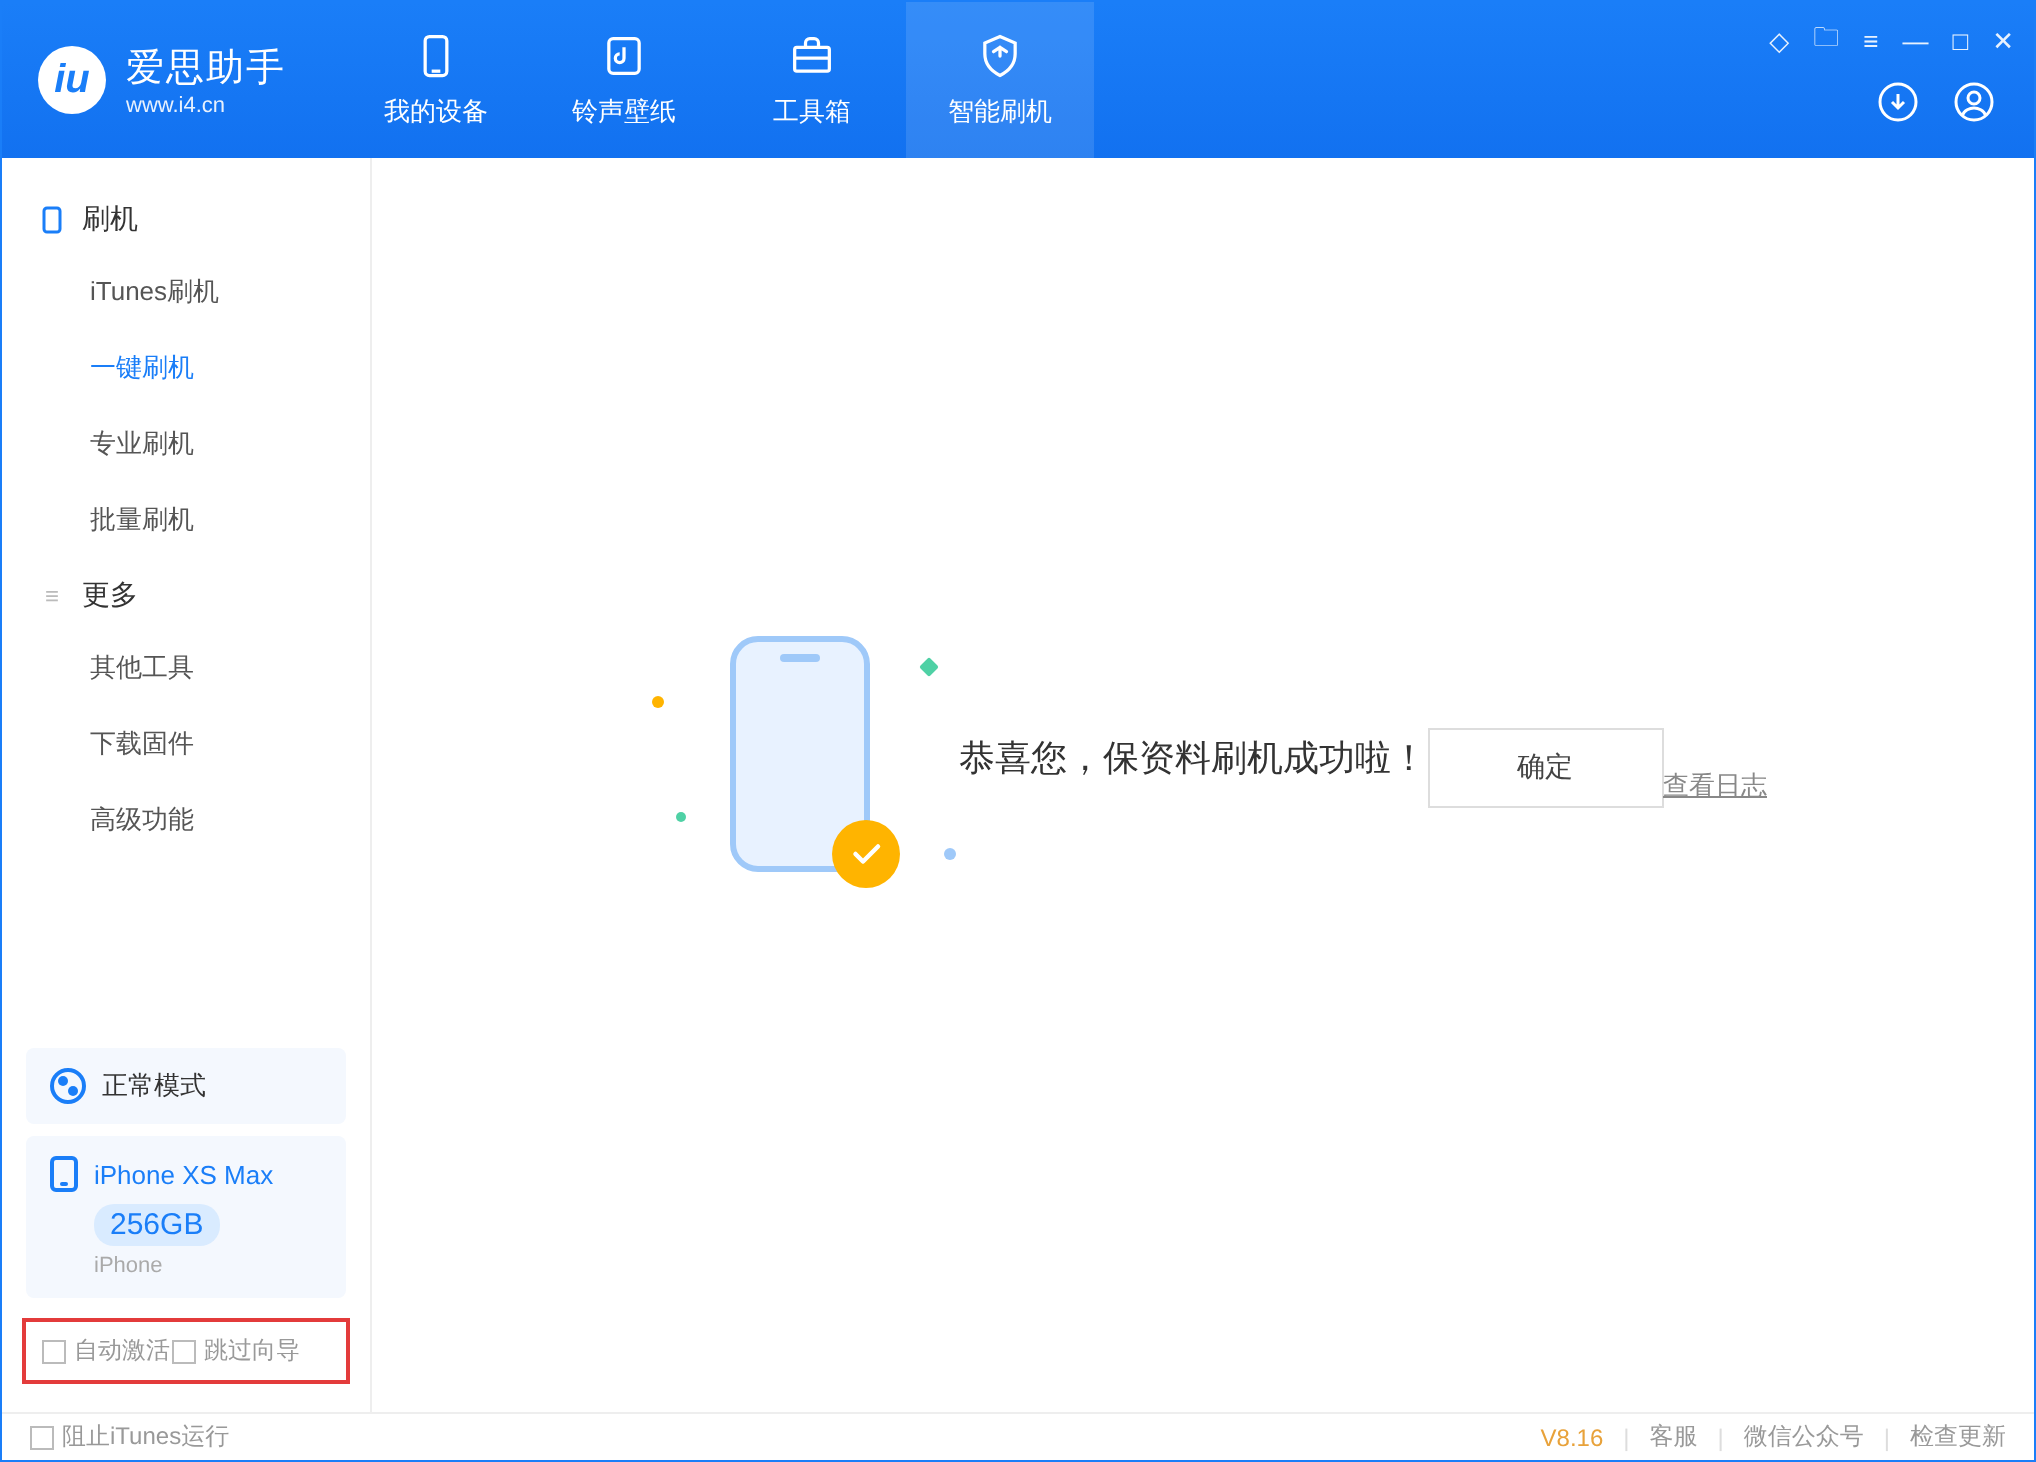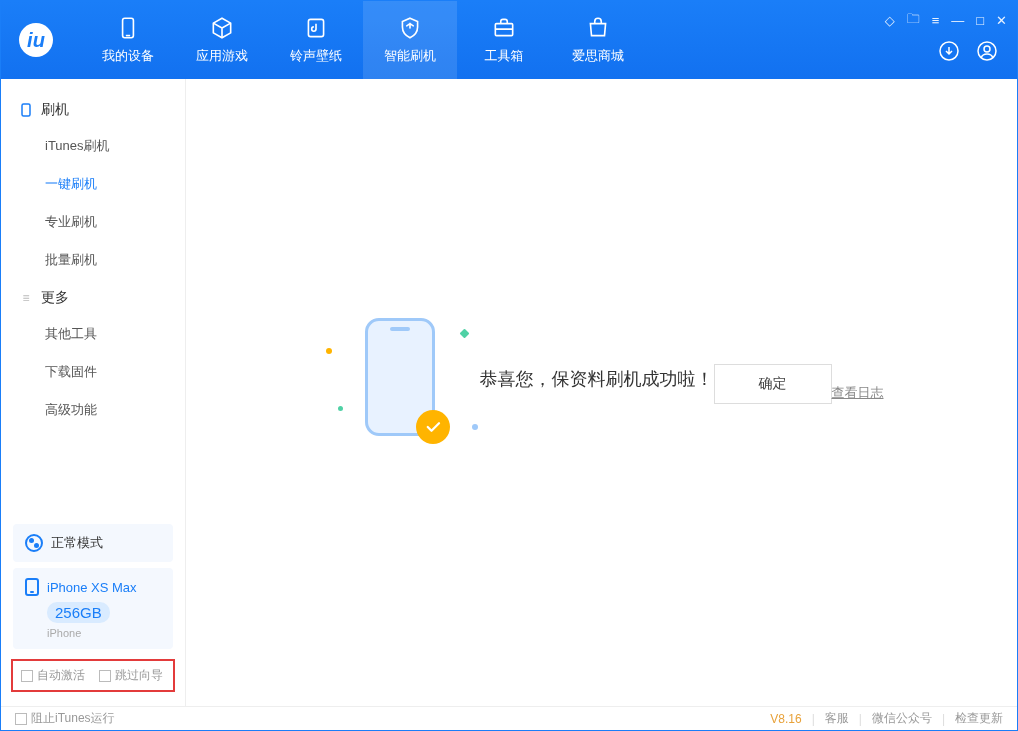--- a/index.html
+++ b/index.html
@@ -37,21 +37,21 @@
 .mode-icon::before, .mode-icon::after { content:""; position:absolute; width:5px; height:5px; border-radius:50%; background:#1a7ef8; }
 .mode-icon::before { top:2px; left:2px; }
 .mode-icon::after { bottom:2px; right:2px; }
 .device-card { font-size: 13px; }
 .device-row { display: flex; align-items: center; gap: 8px; color: #1a7ef8; font-weight: 500; }
 .device-phone-icon { width: 14px; height: 18px; border: 2px solid #1a7ef8; border-radius: 3px; position: relative; }
 .device-phone-icon::after { content:""; position:absolute; width:4px; height:2px; background:#1a7ef8; bottom:1px; left:50%; transform:translateX(-50%); border-radius:1px; }
 .device-capacity { display: inline-block; margin-top: 6px; margin-left: 22px; background: #d9ebff; color: #1a7ef8; font-size: 15px; padding: 2px 8px; border-radius: 10px; }
 .device-type { margin-top: 4px; margin-left: 22px; font-size: 11px; color: #aaa; }
 
-.option-row { margin: 10px 10px 14px 10px; border: 2px solid #e33b3b; padding: 6px 8px; display: flex; gap: 14px; align-items: center; }
+.option-row { margin: 10px 10px 14px 10px; border: 2px solid #e33b3b; padding: 6px 8px; display: flex; gap: 1px; align-items: center; }
 .chk { display: flex; align-items: center; gap: 4px; font-size: 12px; color: #999; cursor: pointer; }
 .chkbox { width: 12px; height: 12px; border: 1px solid #bbb; }
 
 
 .main { flex: 1; display: flex; flex-direction: row; align-items: center; justify-content: center; position: relative; }
 .illust { position: relative; width: 160px; height: 130px; margin-bottom: 20px; }
 .phone { position: absolute; left: 50%; top: 0; transform: translateX(-50%); width: 70px; height: 118px; border: 3px solid #9fc9f9; border-radius: 14px; background: #e8f2ff; }
 .phone::before { content:""; position:absolute; top:6px; left:50%; transform:translateX(-50%); width:20px; height:4px; background:#9fc9f9; border-radius:2px; }
 .check-badge { position: absolute; right: 30px; bottom: 4px; width: 34px; height: 34px; background: #ffb400; border-radius: 50%; display: flex; align-items: center; justify-content: center; }
 .check-badge svg { width: 18px; height: 18px; }
@@ -71,75 +71,61 @@
 .footer-right .divider { color: #ddd; }
 .ver { color: #e8a23a; }
 .flink { cursor: pointer; }
 </style>
 </head>
 <body>
 
 <div class="header">
   <div class="logo-area">
     <div class="logo-icon">iu</div>
+    <div class="logo-text">
+      <div class="logo-title">爱思助手</div>
+      <div class="logo-sub">www.i4.cn</div>
+    </div>
   </div>
   <div class="nav">
     <div class="nav-item">
       <span class="nav-icon">
           <svg viewBox="0 0 24 24" fill="none" stroke="#fff" stroke-width="1.5">
             <rect x="7" y="3" width="10" height="18" rx="2"></rect>
             <line x1="10" y1="19" x2="14" y2="19"></line>
           </svg>
         </span>
       <span>我的设备</span>
     </div>
     <div class="nav-item">
       <span class="nav-icon">
           <svg viewBox="0 0 24 24" fill="none" stroke="#fff" stroke-width="1.5">
-            <path d="M12 3l8 4.5v9L12 21l-8-4.5v-9L12 3z"></path>
-            <path d="M12 12l8-4.5M12 12v9M12 12L4 7.5"></path>
-          </svg>
-        </span>
-      <span>应用游戏</span>
-    </div>
-    <div class="nav-item">
-      <span class="nav-icon">
-          <svg viewBox="0 0 24 24" fill="none" stroke="#fff" stroke-width="1.5">
             <rect x="5" y="4" width="14" height="16" rx="2"></rect>
             <path d="M12 8v5a2 2 0 1 1-2-2"></path>
           </svg>
         </span>
       <span>铃声壁纸</span>
     </div>
+    <div class="nav-item">
+      <span class="nav-icon">
+          <svg viewBox="0 0 24 24" fill="none" stroke="#fff" stroke-width="1.5">
+            <rect x="4" y="8" width="16" height="11" rx="1"></rect>
+            <path d="M9 8V6a2 2 0 0 1 2-2h2a2 2 0 0 1 2 2v2M4 13h16"></path>
+          </svg>
+        </span>
+      <span>工具箱</span>
+    </div>
     <div class="nav-item active">
       <span class="nav-icon">
           <svg viewBox="0 0 24 24" fill="none" stroke="#fff" stroke-width="1.5">
             <path d="M12 3l7 3v5c0 5-3 8-7 10-4-2-7-5-7-10V6l7-3z"></path>
             <path d="M12 8v4M12 8l3 2M12 8l-3 2" stroke-linecap="round"></path>
           </svg>
         </span>
       <span>智能刷机</span>
-    </div>
-    <div class="nav-item">
-      <span class="nav-icon">
-          <svg viewBox="0 0 24 24" fill="none" stroke="#fff" stroke-width="1.5">
-            <rect x="4" y="8" width="16" height="11" rx="1"></rect>
-            <path d="M9 8V6a2 2 0 0 1 2-2h2a2 2 0 0 1 2 2v2M4 13h16"></path>
-          </svg>
-        </span>
-      <span>工具箱</span>
-    </div>
-    <div class="nav-item">
-      <span class="nav-icon">
-          <svg viewBox="0 0 24 24" fill="none" stroke="#fff" stroke-width="1.5">
-            <path d="M5 8h14l-1 11H6L5 8z"></path>
-            <path d="M9 8V6a3 3 0 0 1 6 0v2"></path>
-          </svg>
-        </span>
-      <span>爱思商城</span>
     </div>
   </div>
   <div class="win-controls">
     <span>◇</span>
     <span>🗀</span>
     <span>≡</span>
     <span>—</span>
     <span>□</span>
     <span>✕</span>
   </div>

